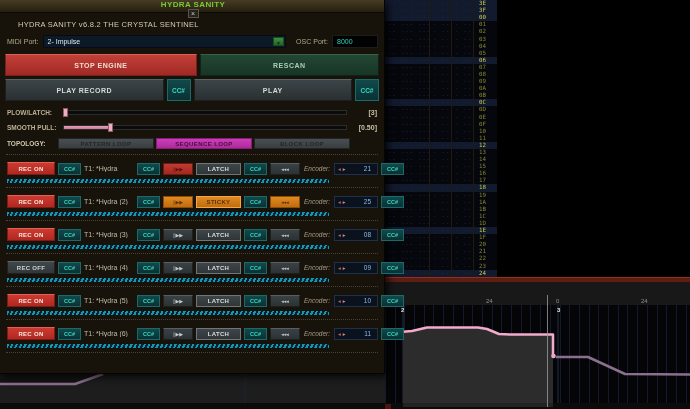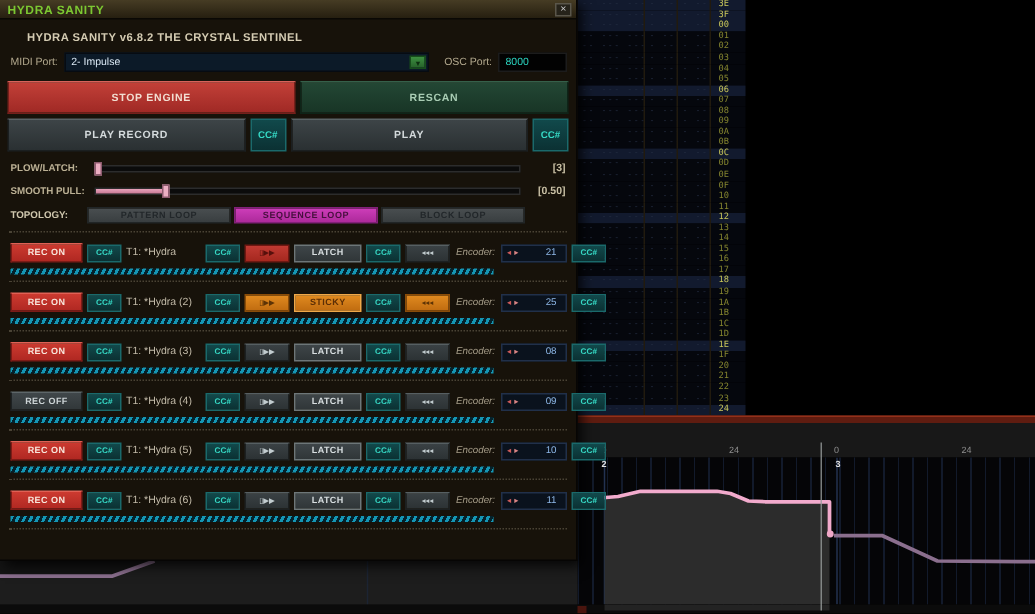--- a/index.html
+++ b/index.html
@@ -5,25 +5,25 @@
   * { margin:0; padding:0; box-sizing:border-box; }
   html,body { width:690px; height:409px; background:#000; overflow:hidden;
     font-family:"Liberation Sans","DejaVu Sans",sans-serif; }
   #stage { position:relative; width:690px; height:409px; background:#000; }
 
   
   #panel { position:absolute; left:0; top:0; width:385px; height:374px;
     background:#17120a; border-right:1px solid #060504; border-bottom:1px solid #060504;
     box-shadow:3px 3px 8px rgba(0,0,0,.8); z-index:5; }
   #titlebar { height:13px; background:linear-gradient(#463c24,#261f10);
-    display:flex; align-items:center; padding:0 3px 0 5px; border-bottom:1px solid #0a0804; }
+    display:flex; align-items:center; padding:0 3px 0 5px; border-bottom:1px solid #0a0804;flex-direction:column; }
   #titlebar .ttl { font-size:8px; font-weight:bold; color:#7cc832; letter-spacing:.4px; flex:1; }
   .closebtn { width:11px; height:9px; background:#26231a; border:1px solid #5a564a;
     color:#c9c9c9; font-size:7px; line-height:7px; text-align:center; cursor:default; }
-  .heading { margin:7px 8px 0 18px; font-size:7.5px; font-weight:bold; color:#d4cbb2; letter-spacing:.3px; }
+  .heading { margin:7px 8px 0 18px; font-size:7.5px; font-weight:normal; color:#d4cbb2; letter-spacing:.3px; }
 
   .midirow { display:flex; align-items:center; margin:6px 6px 0 7px; height:13px; }
   .lbl { font-size:7px; color:#b3a98e; white-space:nowrap; }
   .midisel { flex:1; margin-left:4px; height:13px; background:#0c1a28; border:1px solid #060b12;
     color:#dae8f4; font-size:7px; display:flex; align-items:center; padding-left:4px; position:relative; }
   .midisel .arrowbtn { position:absolute; right:1px; top:1px; bottom:1px; width:11px;
     background:linear-gradient(#3c8f40,#27622b); border:1px solid #174d1b;
     color:#0d3010; font-size:5px; line-height:10px; text-align:center; }
   .oscinput { width:46px; margin-left:4px; height:13px; background:#020202; border:1px solid #1c1c1c;
     color:#2bd4c0; font-size:7px; display:flex; align-items:center; padding-left:4px; }

